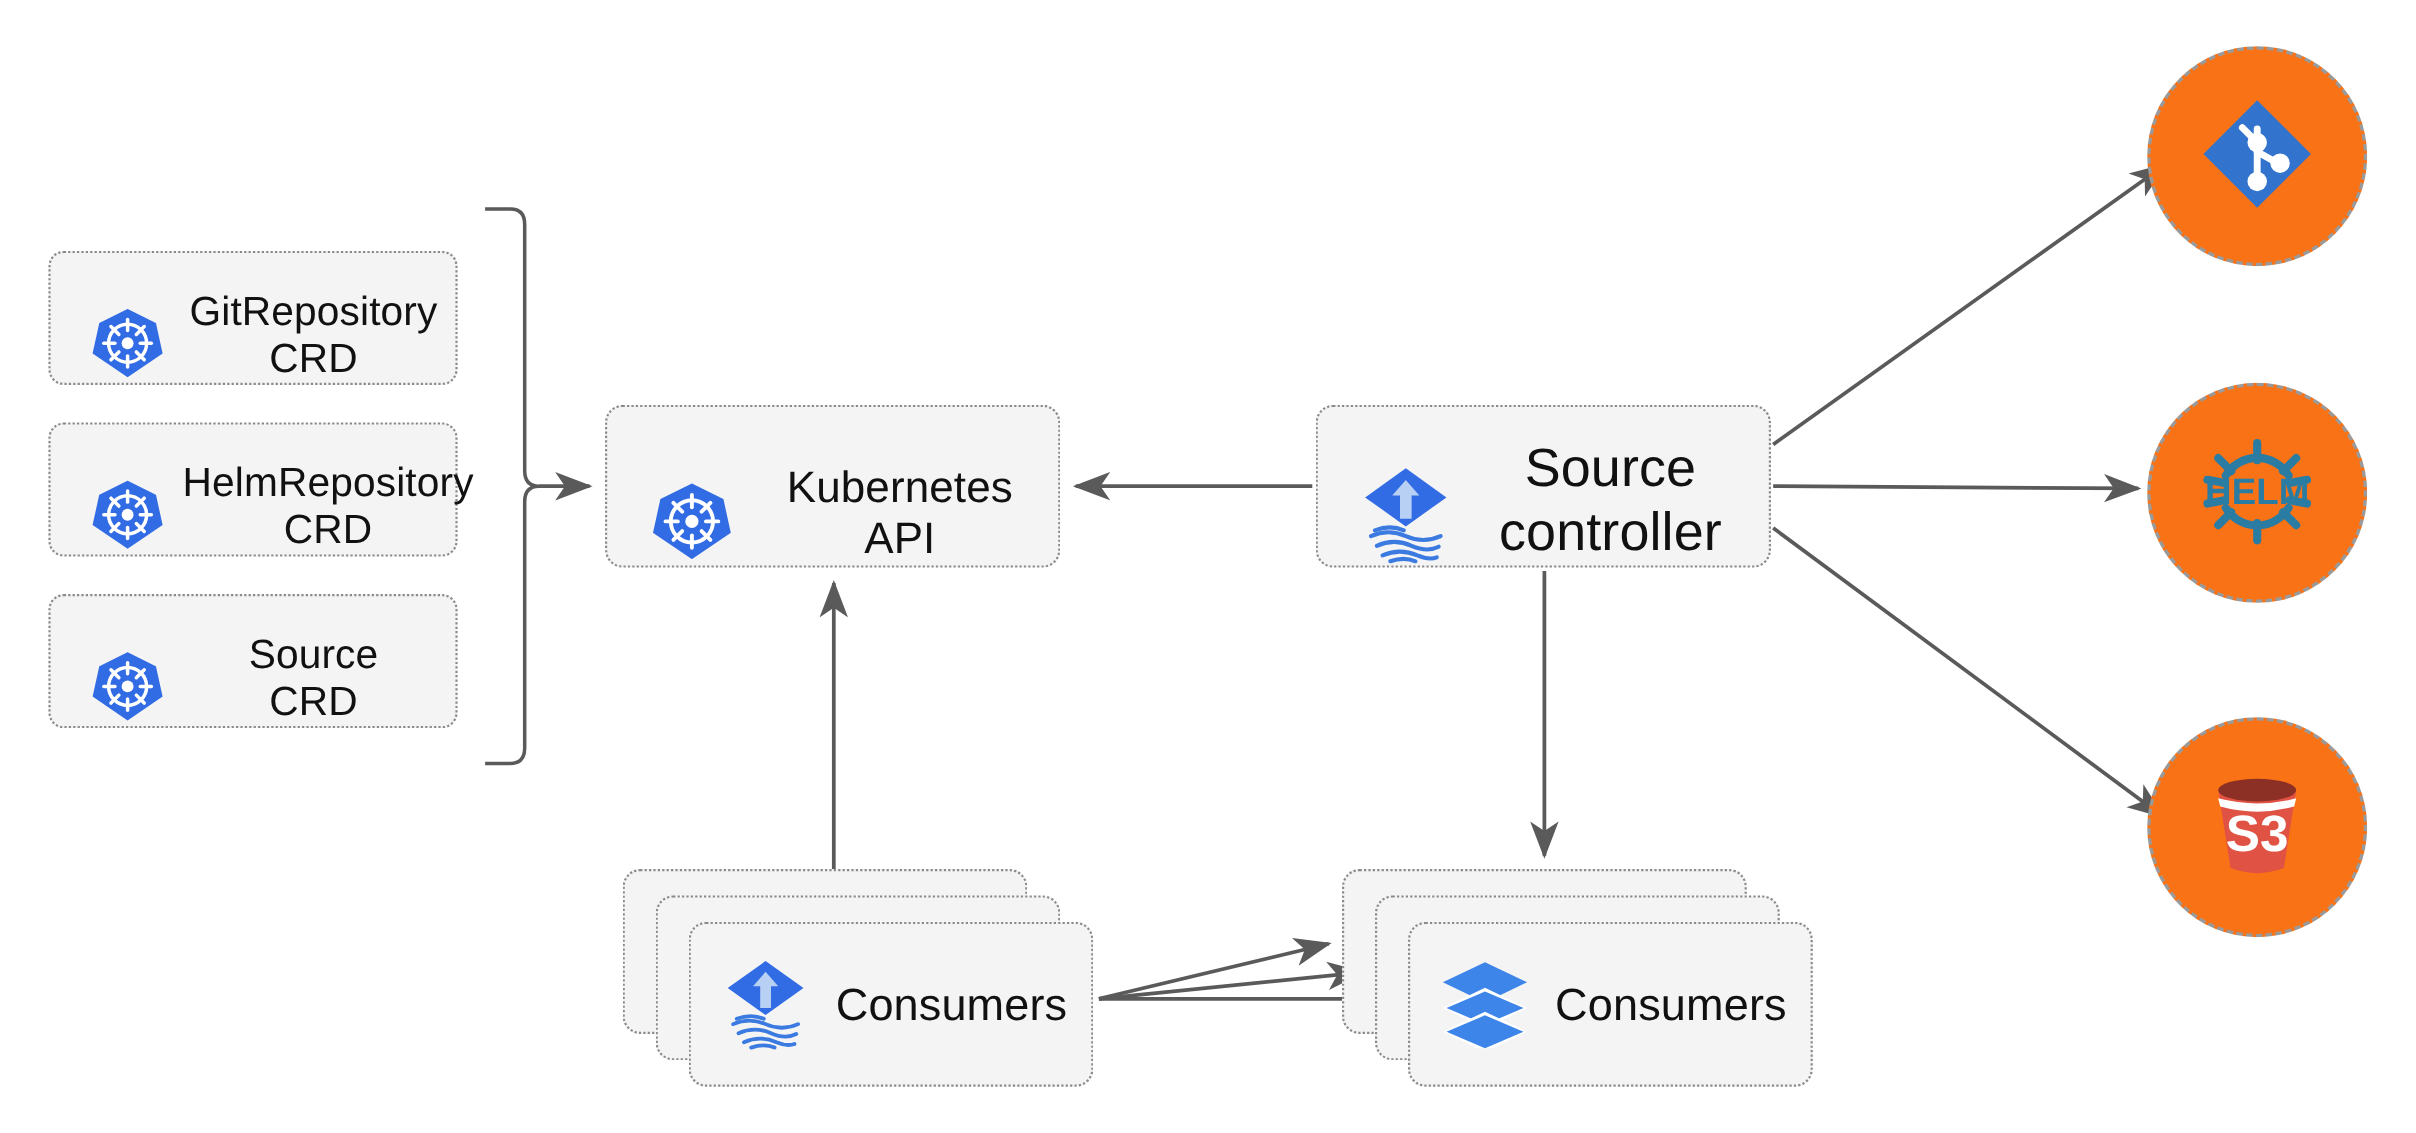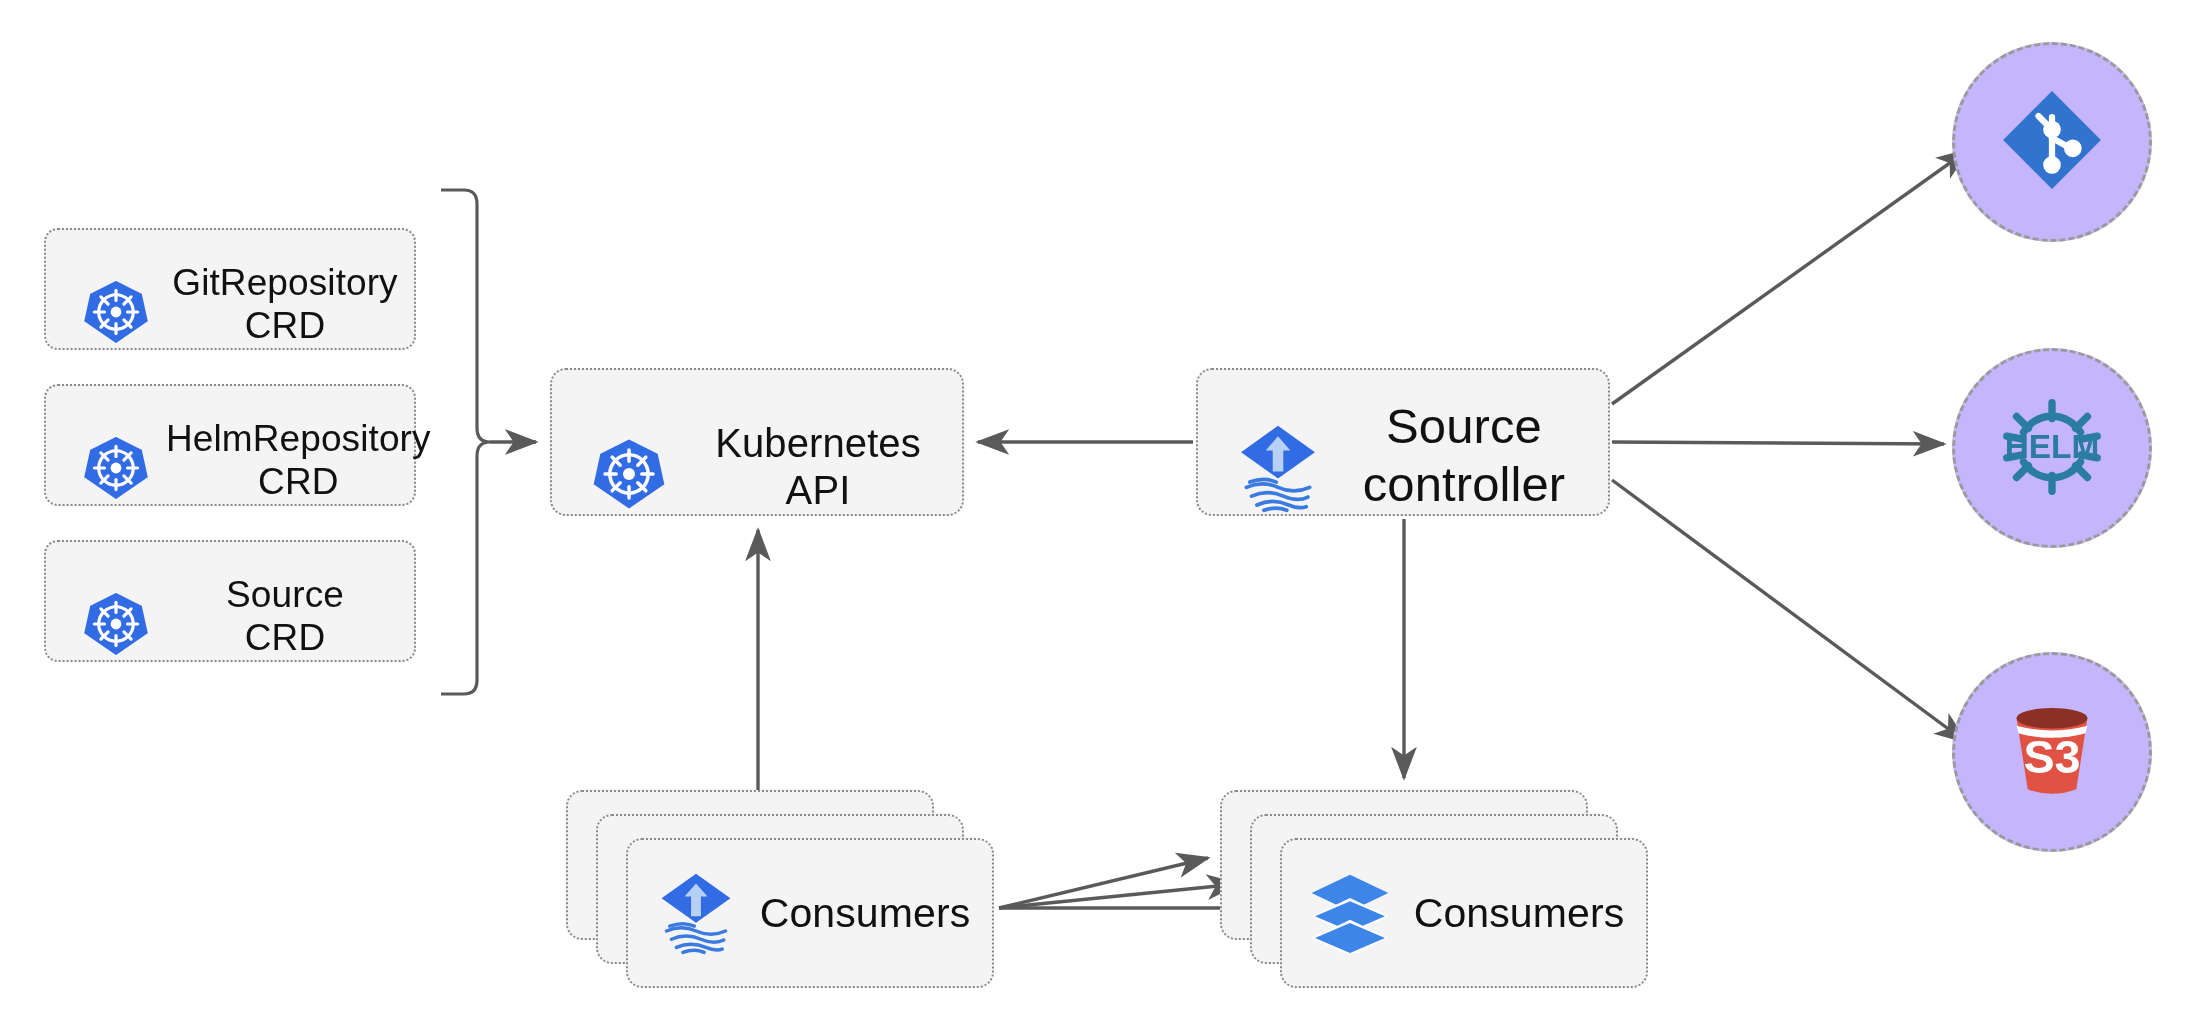--- a/index.html
+++ b/index.html
@@ -107,21 +107,21 @@
   .stack .c2 { left: 60px; top: 48px; width: 368px; height: 150px; }
   .stack-front .node-icon { width: 118px; padding-left: 18px; }
   .stack-front .node-label { font-size: 41px; padding-right: 8px; }
 
   
   .circle-node {
     position: absolute;
     z-index: 2;
     width: 200px; height: 200px;
     border-radius: 50%;
-    background: #c4b5fd;
+    background: #f97316;
     border: 3px dashed #9a9a9a;
     display: flex;
     align-items: center;
     justify-content: center;
   }
   #circle-git  { left: 1952px; top: 42px; }
   #circle-helm { left: 1952px; top: 348px; }
   #circle-s3   { left: 1952px; top: 652px; }
 
   .helm-text {

